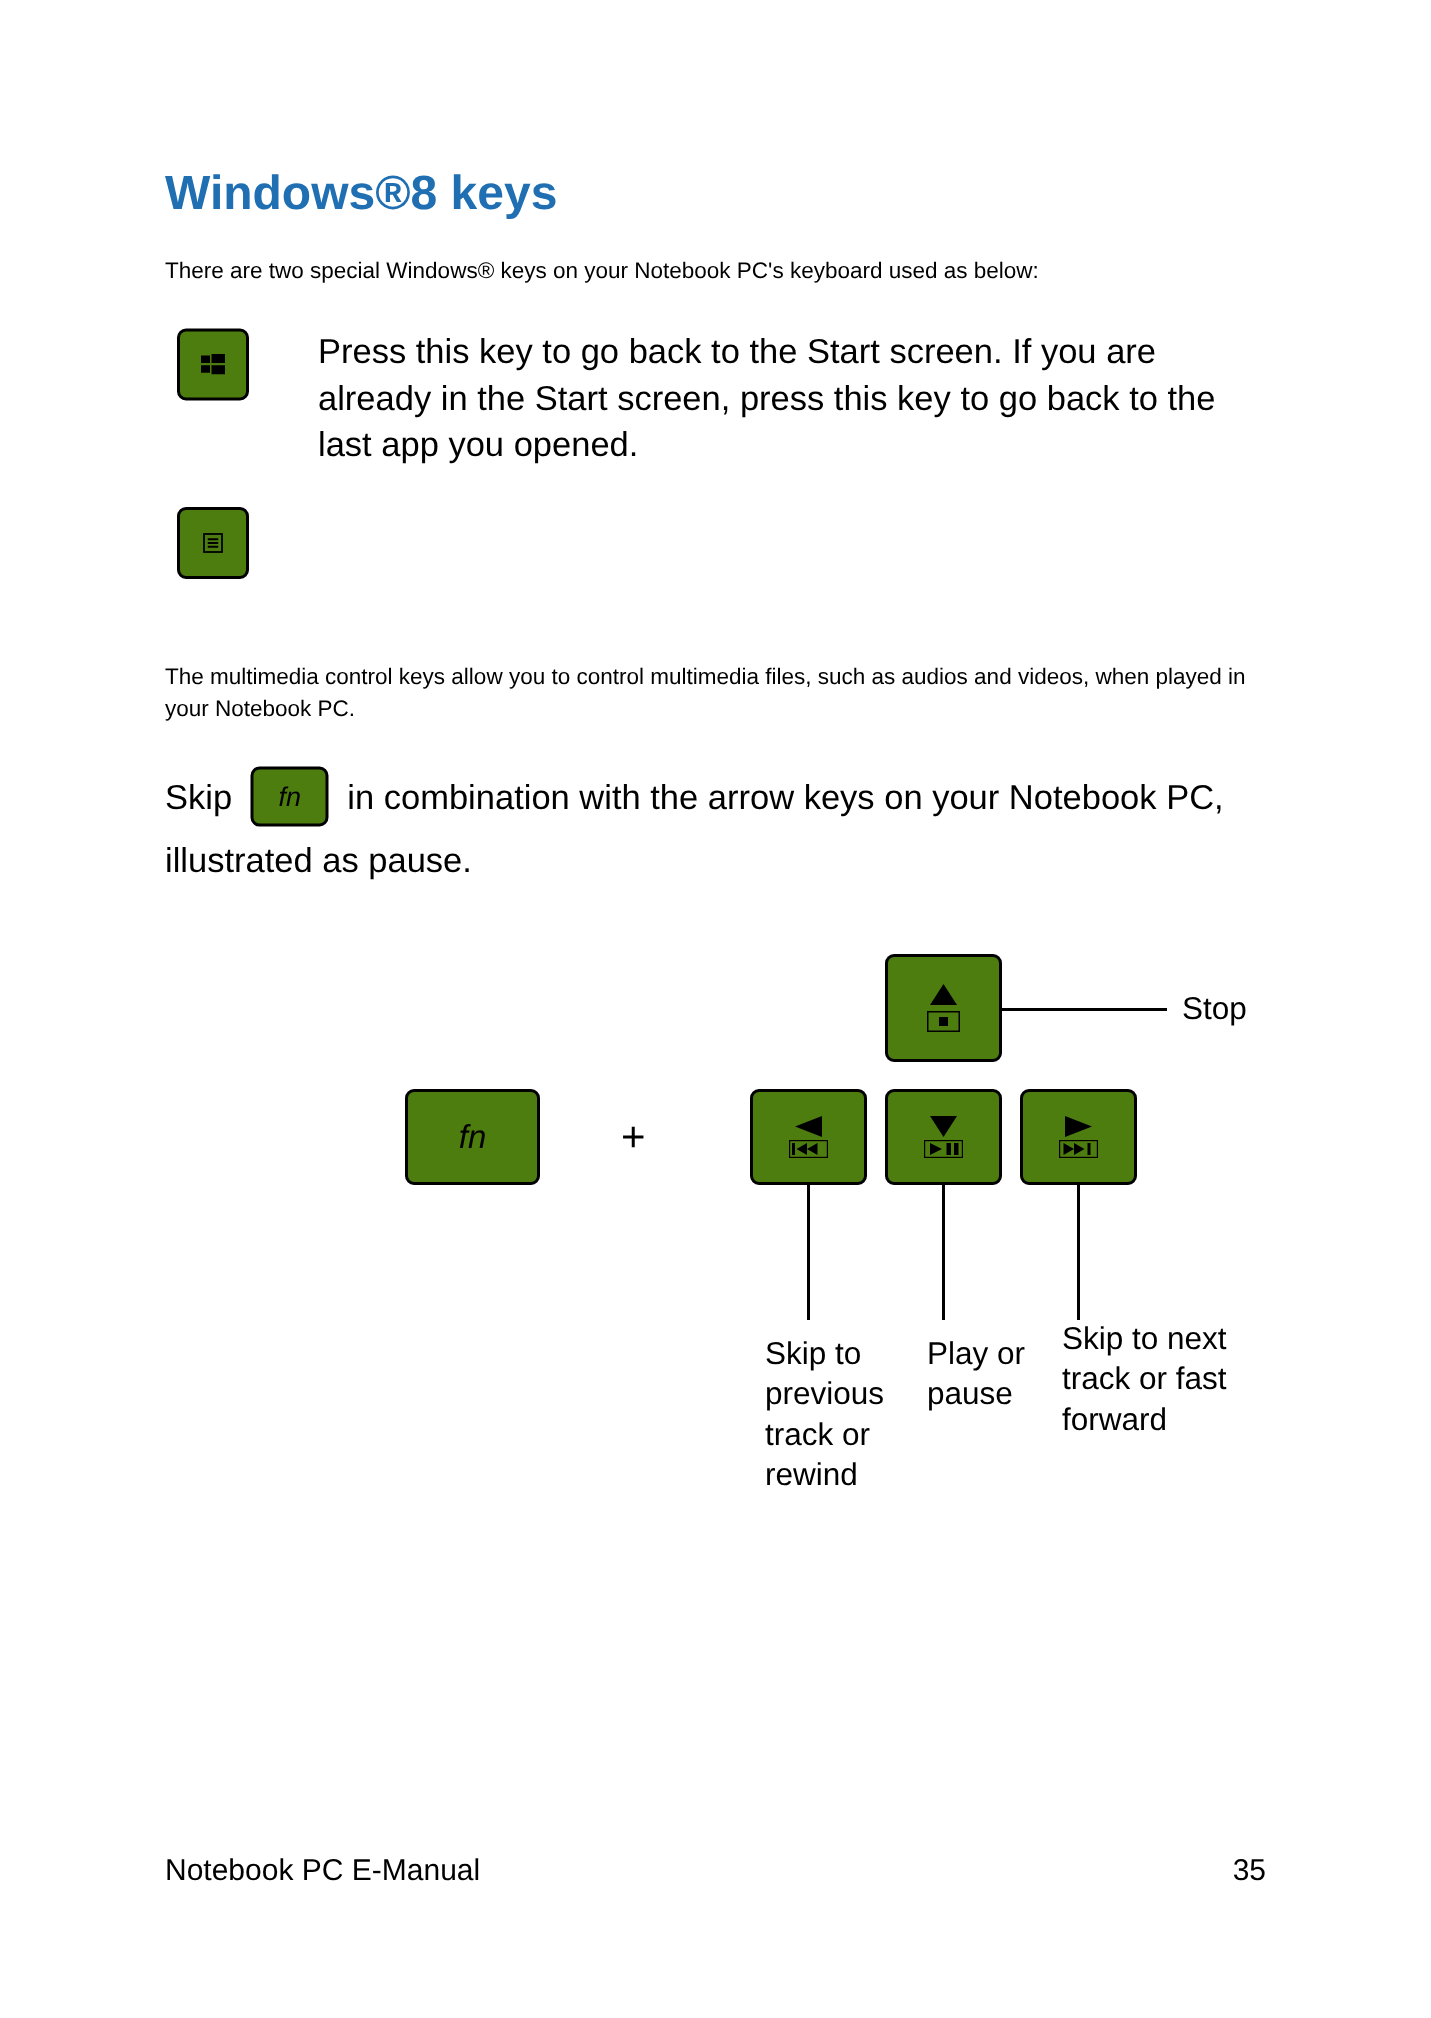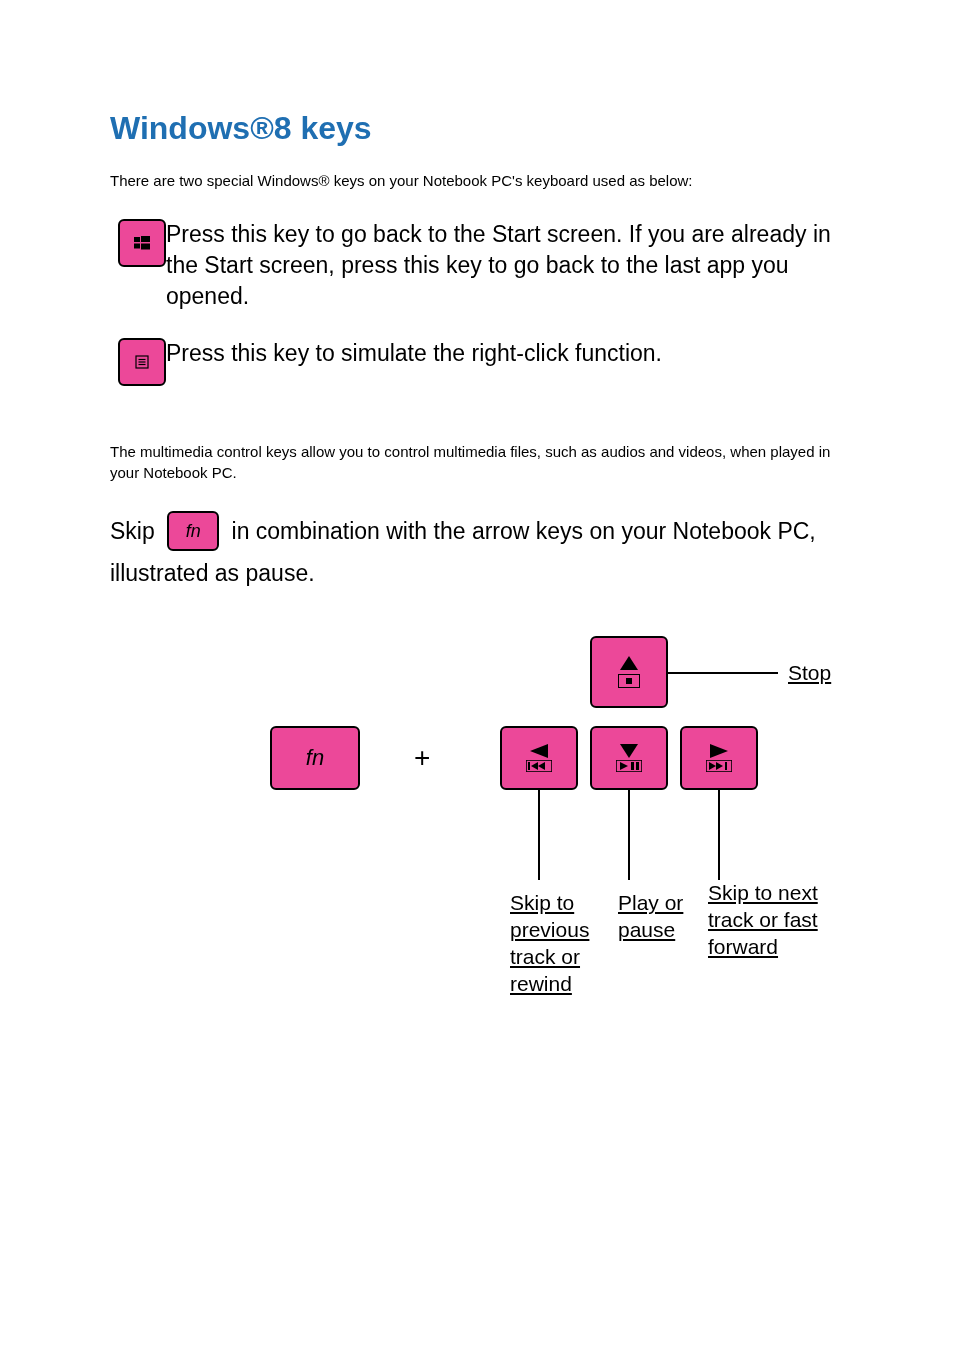--- a/index.html
+++ b/index.html
@@ -1,33 +1,33 @@
 <!DOCTYPE html>
 <html><head>
 <meta charset="utf-8">
 <style>
   * { box-sizing: border-box; margin: 0; padding: 0; }
   html, body { width: 954px; height: 1345px; background: #fff; font-family: "Segoe UI", "Myriad Pro", Arial, sans-serif; color: #000; }
   .page { position: relative; width: 954px; height: 1345px; padding: 110px 116px 0 110px; }
   h2.section { color: #1f6fb2; font-size: 32px; font-weight: 700; margin-bottom: 24px; }
   p.body { font-size: 15px; line-height: 1.35; margin-bottom: 28px; }
-  .keyrow { display: flex; align-items: flex-start; margin-bottom: 26px; }
-  .keycap { display: inline-flex; align-items: center; justify-content: center; border: 2px solid #000; border-radius: 6px; background: #ec4899; }
+  .keyrow { display: flex; align-items: flex-start; gap: 46px; margin-bottom: 26px; }
+  .keycap { display: inline-flex; align-items: center; justify-content: center; border: 2px solid #000; border-radius: 6px; background: #4d7c0f; }
   .keycap.small { width: 48px; height: 48px; margin-left: 8px; }
   .keycap.fn-inline { width: 52px; height: 40px; font-style: italic; font-size: 18px; vertical-align: middle; margin: 0 6px; position: relative; top: -2px; }
   .keycap.fn-big { width: 90px; height: 64px; font-style: italic; font-size: 22px; }
   .keycap.arrow { width: 78px; height: 64px; font-size: 14px; flex-direction: column; gap: 2px; }
   .keycap.up { width: 78px; height: 72px; flex-direction: column; gap: 4px; }
   .keydesc { font-size: 23px; line-height: 1.35; flex: 1; }
   .mm-section { margin-top: 56px; }
   .fn-sentence { font-size: 23px; line-height: 1.8; margin-bottom: 42px; }
   .diagram { position: relative; width: 700px; height: 370px; margin-left: 100px; }
   .abs { position: absolute; }
   .plus { font-size: 28px; font-weight: 400; }
-  .lbl { font-size: 21px; line-height: 1.28; text-decoration: underline; }
+  .lbl { font-size: 21px; line-height: 1.28; }
   .line { position: absolute; background: #000; }
   .footer { position: absolute; bottom: 86px; left: 110px; right: 110px; display: flex; justify-content: space-between; font-size: 20px; }
   svg { display: block; }
 </style>
 </head>
 <body>
 
 <div class="page">
 
   <h2 class="section">Windows®8 keys</h2>
@@ -49,21 +49,20 @@
 
   <div class="keyrow">
     <span class="keycap small">
       <svg width="14" height="14" viewBox="0 0 14 14">
           <rect x="1" y="1" width="12" height="12" fill="none" stroke="#000" stroke-width="1.2"></rect>
           <line x1="3.5" y1="4.5" x2="10.5" y2="4.5" stroke="#000" stroke-width="1.2"></line>
           <line x1="3.5" y1="7" x2="10.5" y2="7" stroke="#000" stroke-width="1.2"></line>
           <line x1="3.5" y1="9.5" x2="10.5" y2="9.5" stroke="#000" stroke-width="1.2"></line>
         </svg>
     </span>
-    <div class="keydesc">Press this key to simulate the right-click function.</div>
   </div>
 
   <div class="mm-section">
     <p class="body">The multimedia control keys allow you to control multimedia files, such as audios and videos, when played in your Notebook PC.</p>
 
     <p class="fn-sentence">
       <span>Skip </span>
       <span class="keycap fn-inline">fn</span>
       <span> in combination with the arrow keys on your Notebook PC, illustrated as pause.</span>
     </p>
@@ -126,13 +125,17 @@
       <div class="line" style="left:328px; top:154px; width:2px; height:90px;"></div>
       <div class="line" style="left:418px; top:154px; width:2px; height:90px;"></div>
       <div class="line" style="left:508px; top:154px; width:2px; height:90px;"></div>
 
       <span class="lbl abs" style="left:300px; top:254px; width:110px;">Skip to previous track or rewind</span>
       <span class="lbl abs" style="left:408px; top:254px; width:90px;">Play or pause</span>
       <span class="lbl abs" style="left:498px; top:244px; width:120px;">Skip to next track or fast forward</span>
     </div>
   </div>
 
+  <div class="footer">
+    <span>Notebook PC E-Manual</span>
+    <span>35</span>
+  </div>
 </div>
 
 </body></html>

